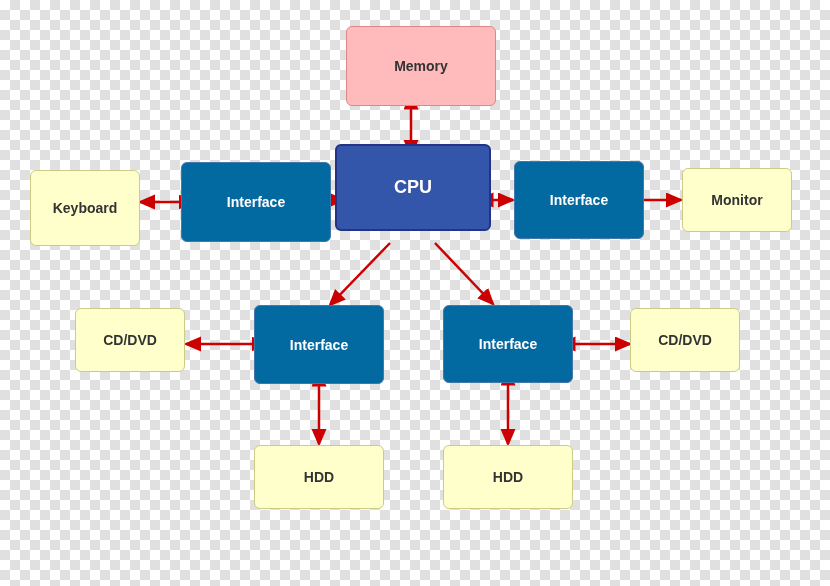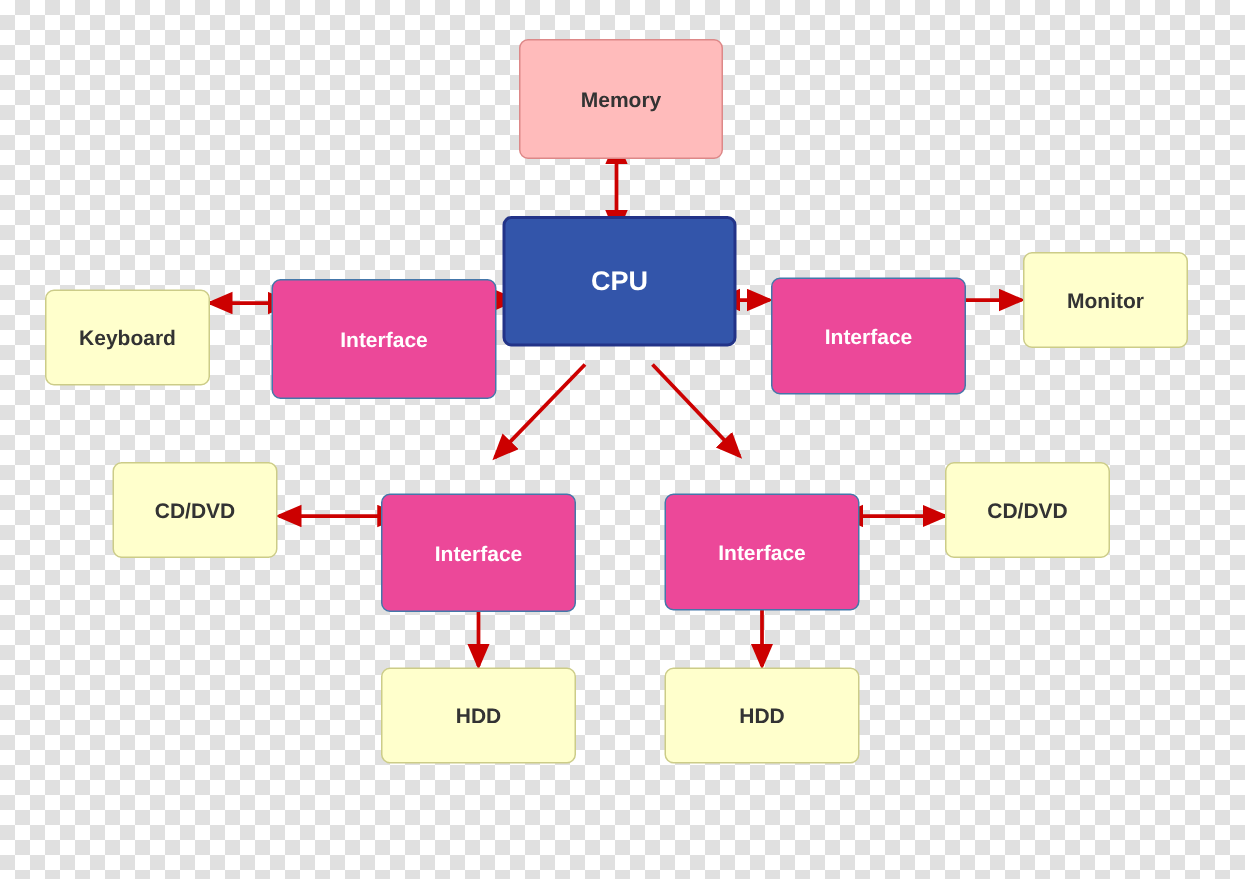--- a/index.html
+++ b/index.html
@@ -38,24 +38,23 @@
       font-weight: bold;
     }
 
     .box-yellow {
       background-color: #ffffcc;
       border: 1.5px solid #cccc88;
       color: #333;
     }
 
     .box-blue-light {
-      background-color: #ec4899;
+      background-color: #0369a1;
       border: 1.5px solid #4477aa;
       color: white;
-      margin-top: 24px;
     }
 
     .box-blue-dark {
       background-color: #3355aa;
       border: 2px solid #223388;
       color: white;
       font-size: 18px;
     }
 
     .box-pink {
@@ -112,21 +111,21 @@
 
     <line x1="254" y1="344" x2="186" y2="344" stroke="#cc0000" stroke-width="2.5" marker-start="url(#ah-s)" marker-end="url(#ah-e)"></line>
 
     <line x1="573" y1="344" x2="630" y2="344" stroke="#cc0000" stroke-width="2.5" marker-start="url(#ah-s)" marker-end="url(#ah-e)"></line>
 
     <line x1="319" y1="384" x2="319" y2="444" stroke="#cc0000" stroke-width="2.5" marker-start="url(#ah-s)" marker-end="url(#ah-e)"></line>
 
     <line x1="508" y1="383" x2="508" y2="444" stroke="#cc0000" stroke-width="2.5" marker-start="url(#ah-s)" marker-end="url(#ah-e)"></line>
   </svg>
 
-  <div class="box box-pink" style="left:346px; top:26px; width:136px; height:80px;">
+  <div class="box box-pink" style="left:346px; top:26px; width:150px; height:80px;">
     <span>Memory</span>
   </div>
 
   <div class="box box-blue-dark" style="left:335px; top:144px; width:156px; height:87px;">
     <span>CPU</span>
   </div>
 
   <div class="box box-blue-light" style="left:181px; top:162px; width:150px; height:80px;">
     <span>Interface</span>
   </div>
@@ -136,21 +135,21 @@
   </div>
 
   <div class="box box-blue-light" style="left:254px; top:305px; width:130px; height:79px;">
     <span>Interface</span>
   </div>
 
   <div class="box box-blue-light" style="left:443px; top:305px; width:130px; height:78px;">
     <span>Interface</span>
   </div>
 
-  <div class="box box-yellow" style="left:30px; top:170px; width:110px; height:64px;margin-top:23px;">
+  <div class="box box-yellow" style="left:30px; top:170px; width:110px; height:76px;">
     <span>Keyboard</span>
   </div>
 
   <div class="box box-yellow" style="left:682px; top:168px; width:110px; height:64px;">
     <span>Monitor</span>
   </div>
 
   <div class="box box-yellow" style="left:75px; top:308px; width:110px; height:64px;">
     <span>CD/DVD</span>
   </div>

